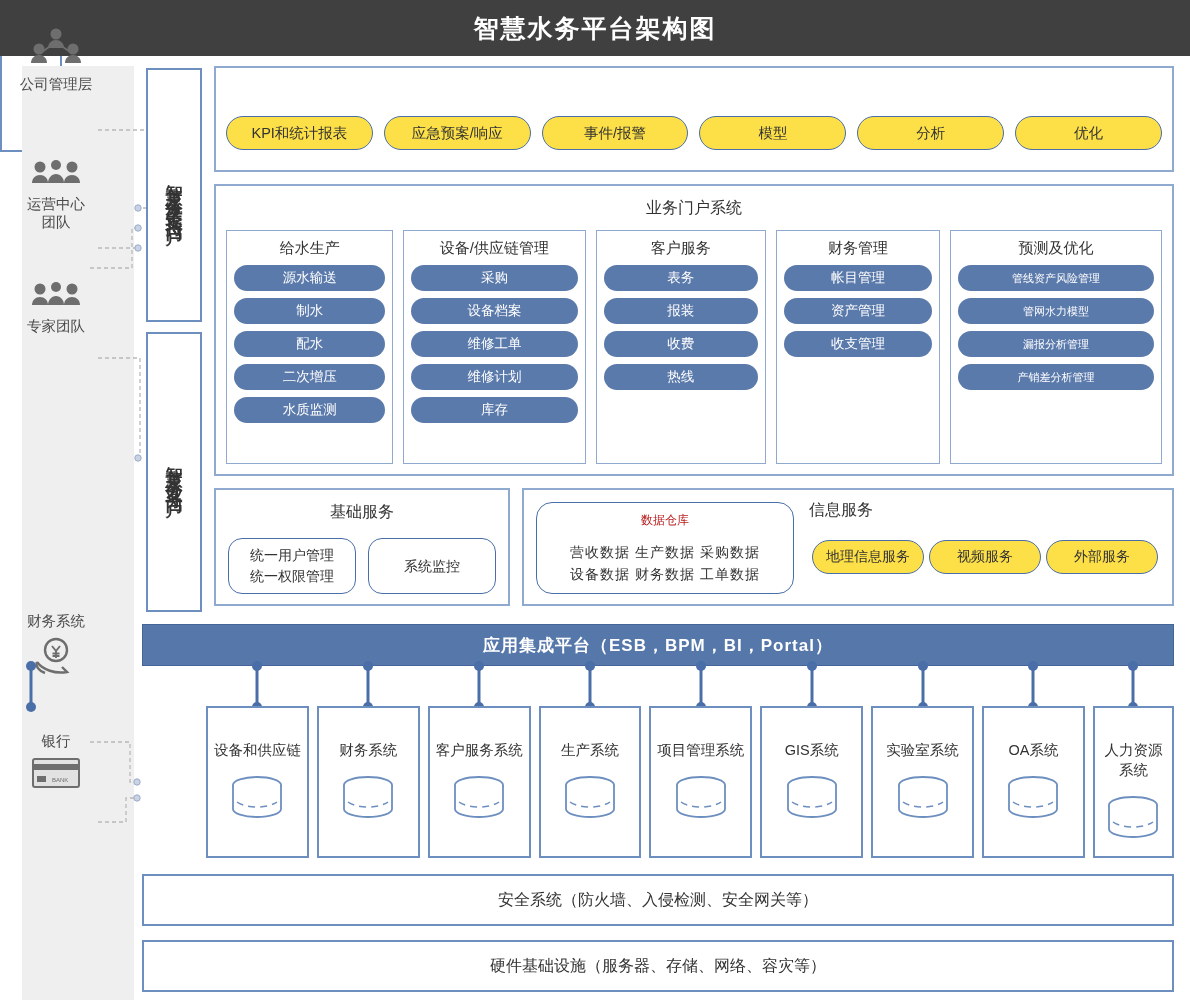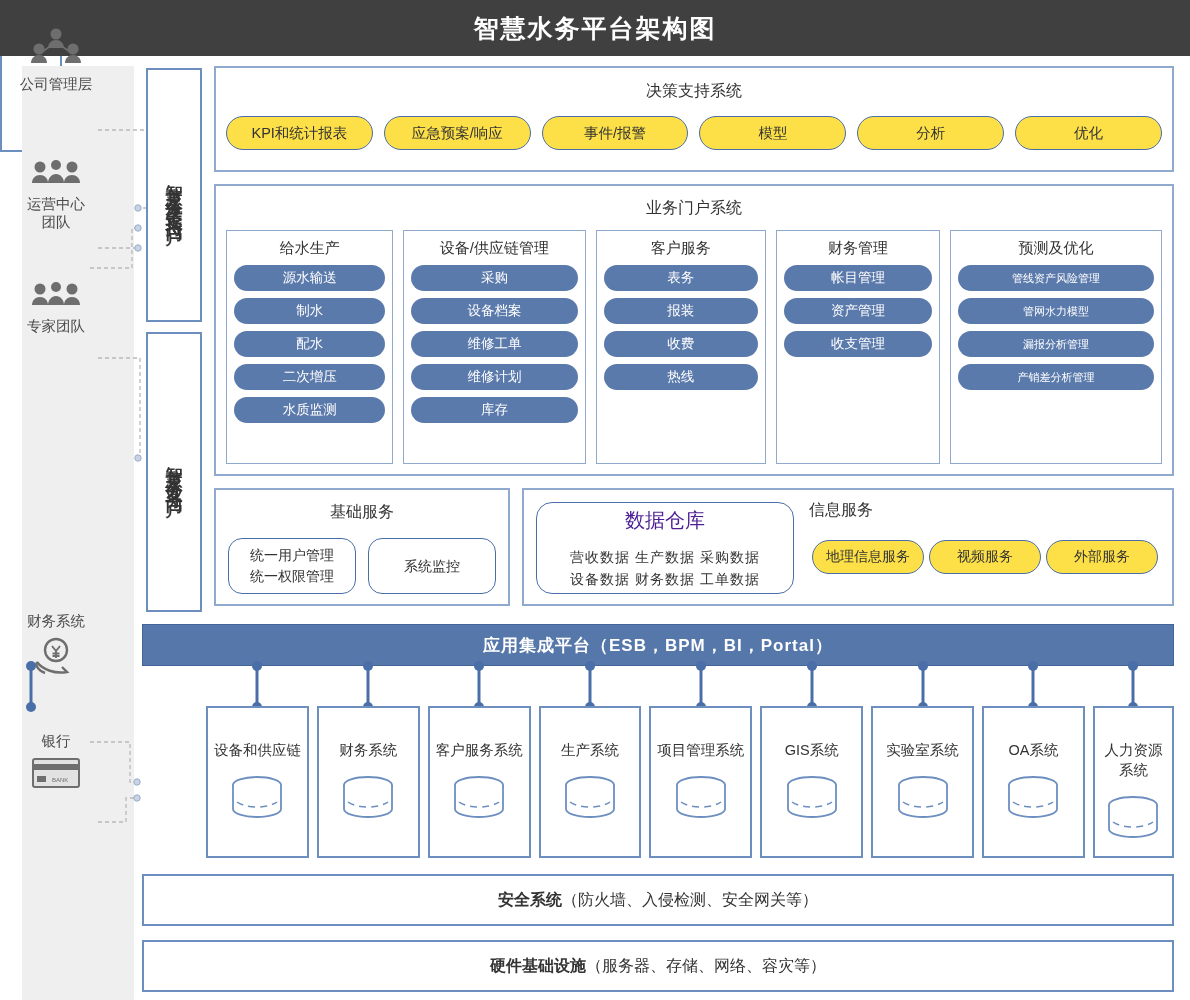--- a/index.html
+++ b/index.html
@@ -123,21 +123,21 @@
   
   #info-panel{ left:522px; top:488px; width:652px; height:118px; }
   #info-title{
     position:absolute; left:285px; top:10px; font-size:16px; color:#333;
   }
   #dw-box{
     position:absolute; left:12px; top:12px; width:258px; height:92px;
     border:1.6px solid #4a6ea8; border-radius:16px; background:#fff;
     display:flex; flex-direction:column; align-items:center; justify-content:center;
   }
-  #dw-title{ font-size:20px; color:#4c1d95; margin-bottom:12px; }
+  #dw-title{ font-size:12px; color:#b91c1c; margin-bottom:12px; }
   .dw-row{ font-size:14px; color:#333; line-height:22px; white-space:nowrap; letter-spacing:1px;}
   #info-pills{
     position:absolute; left:288px; top:50px; right:14px;
     display:flex; gap:5px;
   }
   .pill-outline.sm{ height:34px; font-size:14px; }
 
   
   #esb-bar{
     position:absolute; left:142px; top:624px; width:1032px; height:42px;
@@ -162,21 +162,21 @@
 
   
   .bottom-bar{
     position:absolute; left:142px; width:1032px; height:52px;
     border:2px solid #6d8fc0; background:#fff;
     display:flex; align-items:center; justify-content:center;
     font-size:16px; color:#333;
   }
   #security-bar{ top:874px; }
   #hardware-bar{ top:940px; }
-  .bb-strong{ font-weight:bold; }
+  .bb-strong{ font-weight:normal; }
   .bb-rest{ font-weight:normal; }
 </style>
 </head>
 <body>
 
 <div id="title-bar">智慧水务平台架构图</div>
 
 <div id="actors-strip"></div>
 
 <div class="actor" id="actor-mgmt">
@@ -266,21 +266,20 @@
 </svg>
 
 <div class="portal-bar" id="portal-decision">
   <span class="portal-text">智慧水务决策支持门户</span>
 </div>
 <div class="portal-bar" id="portal-business">
   <span class="portal-text">智慧水务业务门户</span>
 </div>
 
 <div class="panel" id="decision-panel">
-  <div class="panel-title">决策支持系统</div>
   <div id="decision-pills">
     <div class="pill-outline">KPI和统计报表</div>
     <div class="pill-outline">应急预案/响应</div>
     <div class="pill-outline">事件/报警</div>
     <div class="pill-outline">模型</div>
     <div class="pill-outline">分析</div>
     <div class="pill-outline">优化</div>
   </div>
 </div>
 

